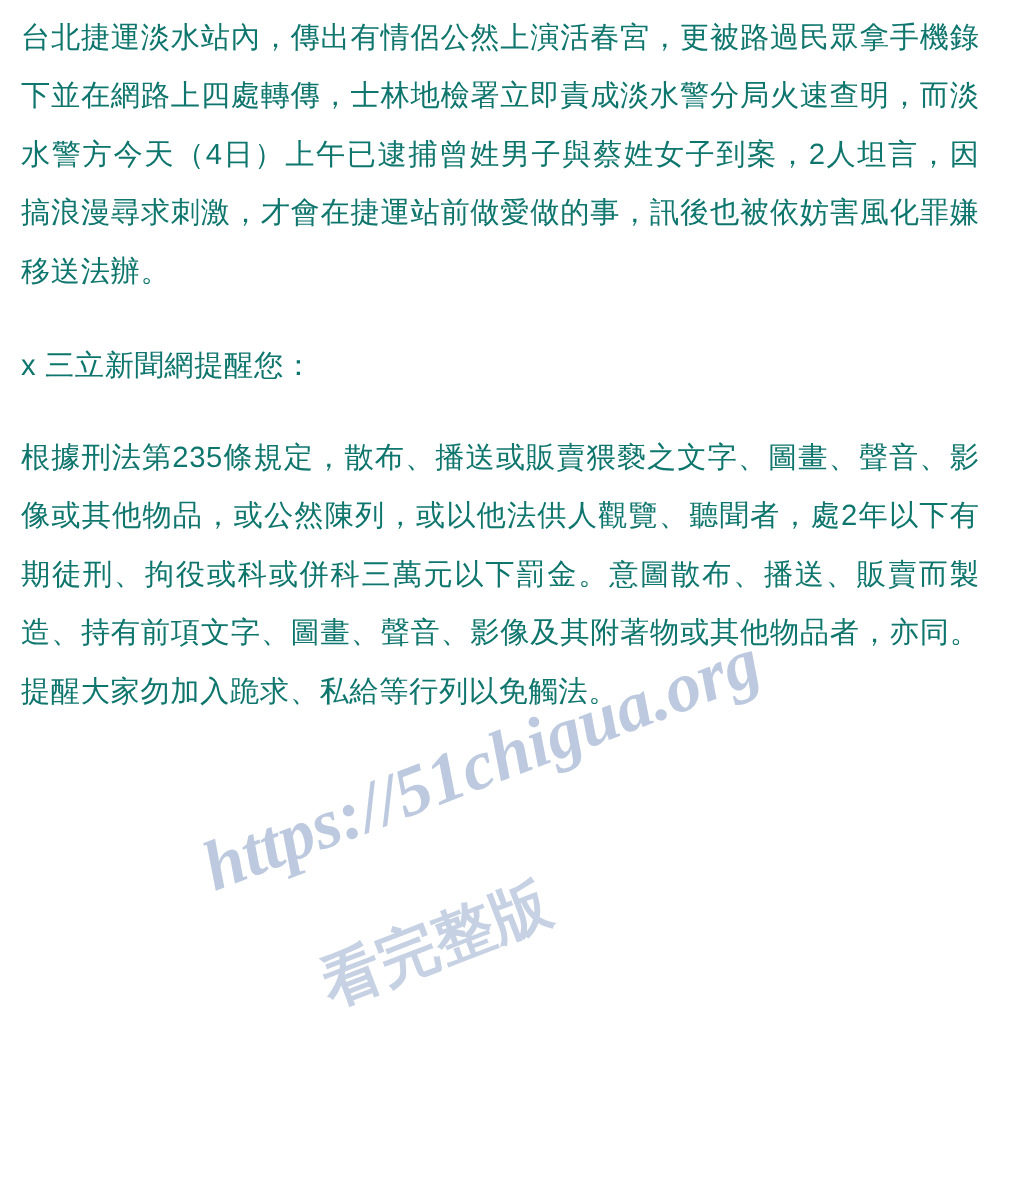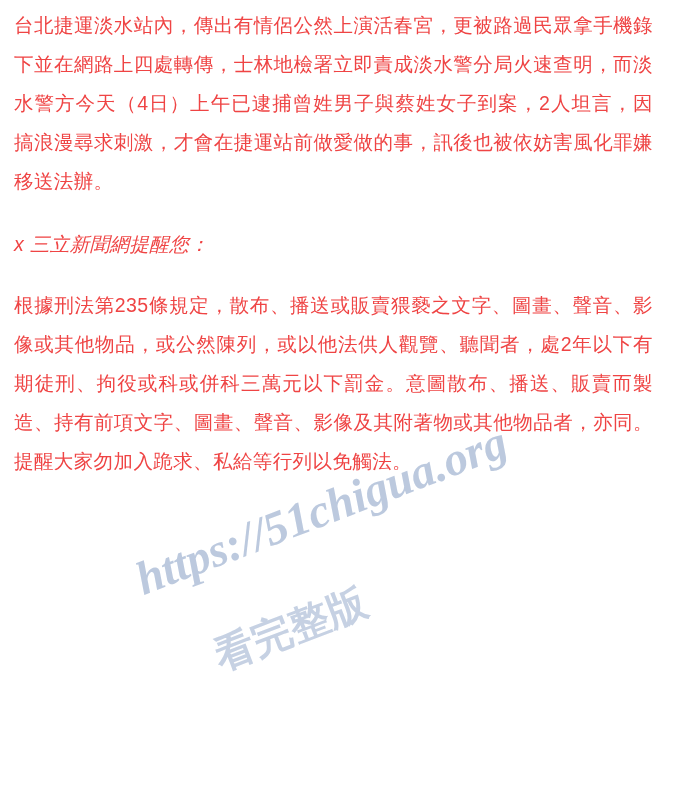--- a/index.html
+++ b/index.html
@@ -21,29 +21,28 @@
     position: absolute;
     left: 0;
     top: 0;
     width: 683px;
     padding: 6px 14px 0 14px;
     box-sizing: border-box;
   }
   .para {
     font-size: 19.5px;
     line-height: 39px;
-    color: #ef4444;
+    color: #0f766e;
     letter-spacing: 0.4px;
     text-align: justify;
     margin: 0 16px 24px 0;
     word-break: break-all;
   }
   .para.notice {
     margin-bottom: 22px;
-    font-style: italic;
   }
   .para.last {
     margin-bottom: 0;
   }
   .watermark {
     position: absolute;
     left: 0;
     top: 0;
     width: 683px;
     height: 800px;

